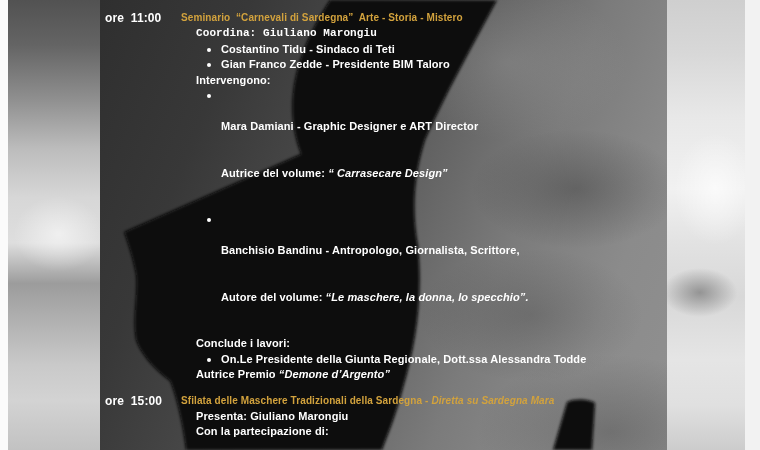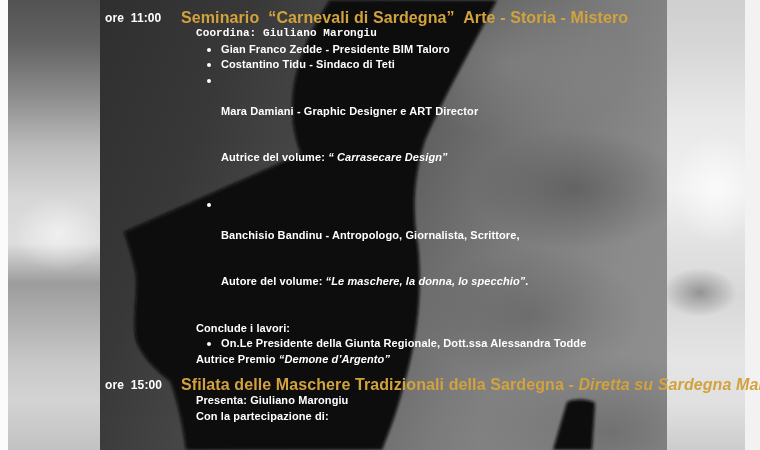--- a/index.html
+++ b/index.html
@@ -34,21 +34,21 @@
   .strip-right{left:745px;width:15px;background:#f2f2f2;}
   svg.silhouette{position:absolute;left:0;top:0;}
 
   .content{
     position:absolute;left:105px;top:10px;width:600px;
     color:#ffffff;font-weight:700;font-size:11px;line-height:15.5px;
     letter-spacing:.1px;
   }
   .session-head{display:flex;align-items:flex-start;line-height:16px;height:16px;}
   .time{width:76px;flex:0 0 76px;white-space:pre;font-size:12px;}
-  .stitle{font-size:16px;white-space:pre;color:#d2a23d;}
+  .stitle{font-size:10px;white-space:pre;color:#d2a23d;}
   .sbody{margin-left:91px;}
   .content p{margin:0;white-space:pre;}
   .coordina{margin-top:14px;font-family:Liberation Mono, monospace;}
   .group-label{margin-top:0;}
   .saluti-label{margin-top:8px;}
   ul.plain{list-style:none;margin:0;padding:0;}
   ul.plain > li{position:relative;padding-left:25px;white-space:pre;}
   ul.plain > li::before{
     content:"";position:absolute;left:11px;top:6px;width:4px;height:4px;
     border-radius:50%;background:#ffffff;
@@ -101,24 +101,25 @@
 
     <div class="session-head">
       <span class="time">ore  11:00</span>
       <span class="stitle">Seminario  “Carnevali di Sardegna”  Arte - Storia - Mistero</span>
     </div>
 
     <div class="sbody">
       <p class="coordina">Coordina: Giuliano Marongiu</p>
 
       <ul class="plain">
+        <li>Costantino Tidu - Sindaco di Teti</li>
         <li>Gian Franco Zedde - Presidente BIM Taloro</li>
-        <li>Costantino Tidu - Sindaco di Teti</li>
       </ul>
 
+      <p class="group-label">Intervengono:</p>
       <ul class="plain">
         <li>
           <span class="spk">Mara Damiani - Graphic Designer e ART Director</span>
           <span class="work"><span>Autrice del volume: </span><em class="it">“ Carrasecare Design”</em></span>
         </li>
         <li>
           <span class="spk">Banchisio Bandinu - Antropologo, Giornalista, Scrittore,</span>
           <span class="work"><span>Autore del volume: </span><em class="it">“Le maschere, la donna, lo specchio”.</em></span>
         </li>
       </ul>

